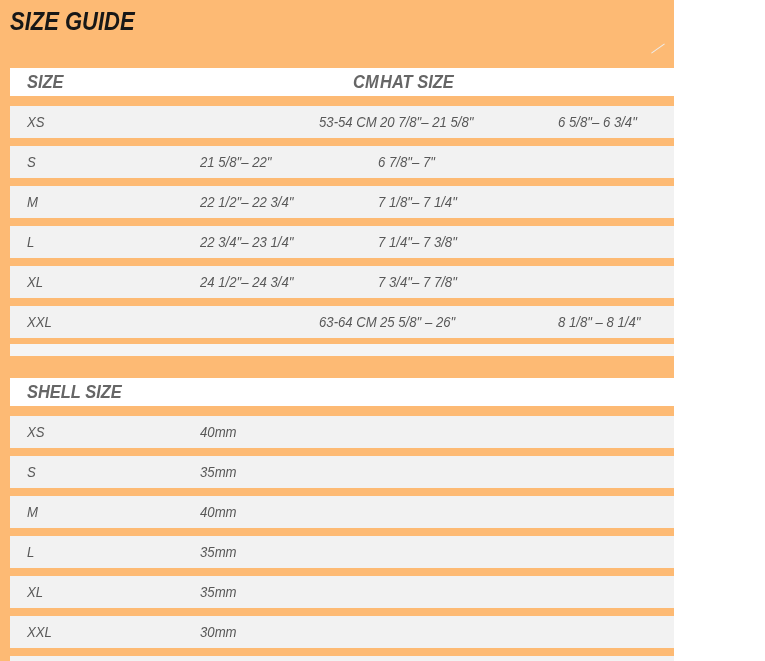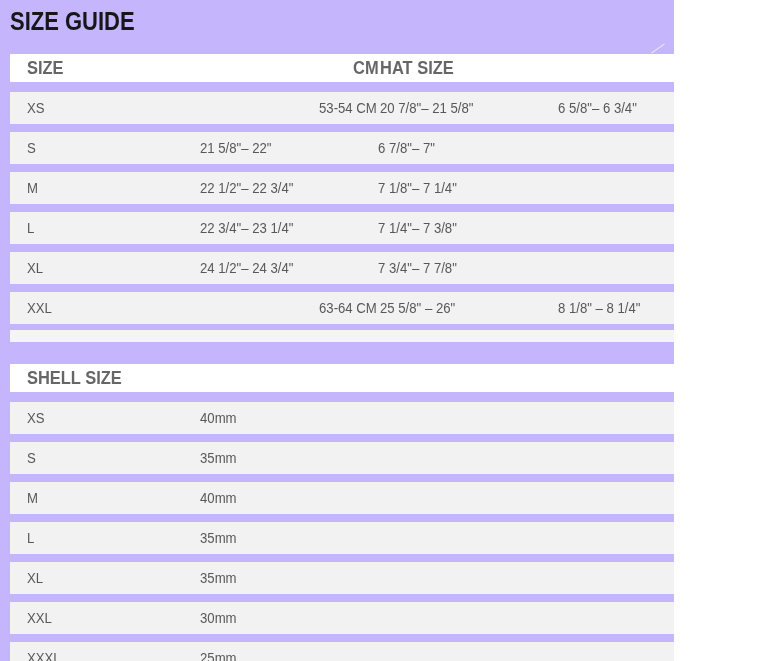--- a/index.html
+++ b/index.html
@@ -5,22 +5,23 @@
   html, body {
     margin: 0;
     padding: 0;
     background: #ffffff;
     font-family: "Liberation Sans", sans-serif;
   }
   .page {
     position: relative;
     width: 674px;
     height: 661px;
-    background: #c4b5fd;
+    background: #fdba74;
     overflow: hidden;
+    font-style: italic;
   }
   .inner {
     padding-left: 10px;
   }
   .page-title {
     margin: 0;
     padding-top: 7px;
     font-size: 25px;
     line-height: 28px;
     font-weight: 700;
@@ -29,21 +30,21 @@
   }
   .page-title span, .hdr span {
     display: inline-block;
     transform: scaleX(0.88);
     transform-origin: 0 50%;
     white-space: nowrap;
   }
   .tbl {
     width: 743px;
   }
-  .tbl-1 { margin-top: 19px; }
+  .tbl-1 { margin-top: 33px; }
   .tbl-2 { margin-top: 22px; }
   .row {
     display: flex;
     align-items: center;
     width: 743px;
     box-sizing: border-box;
   }
   .hdr {
     height: 28px;
     background: #ffffff;

